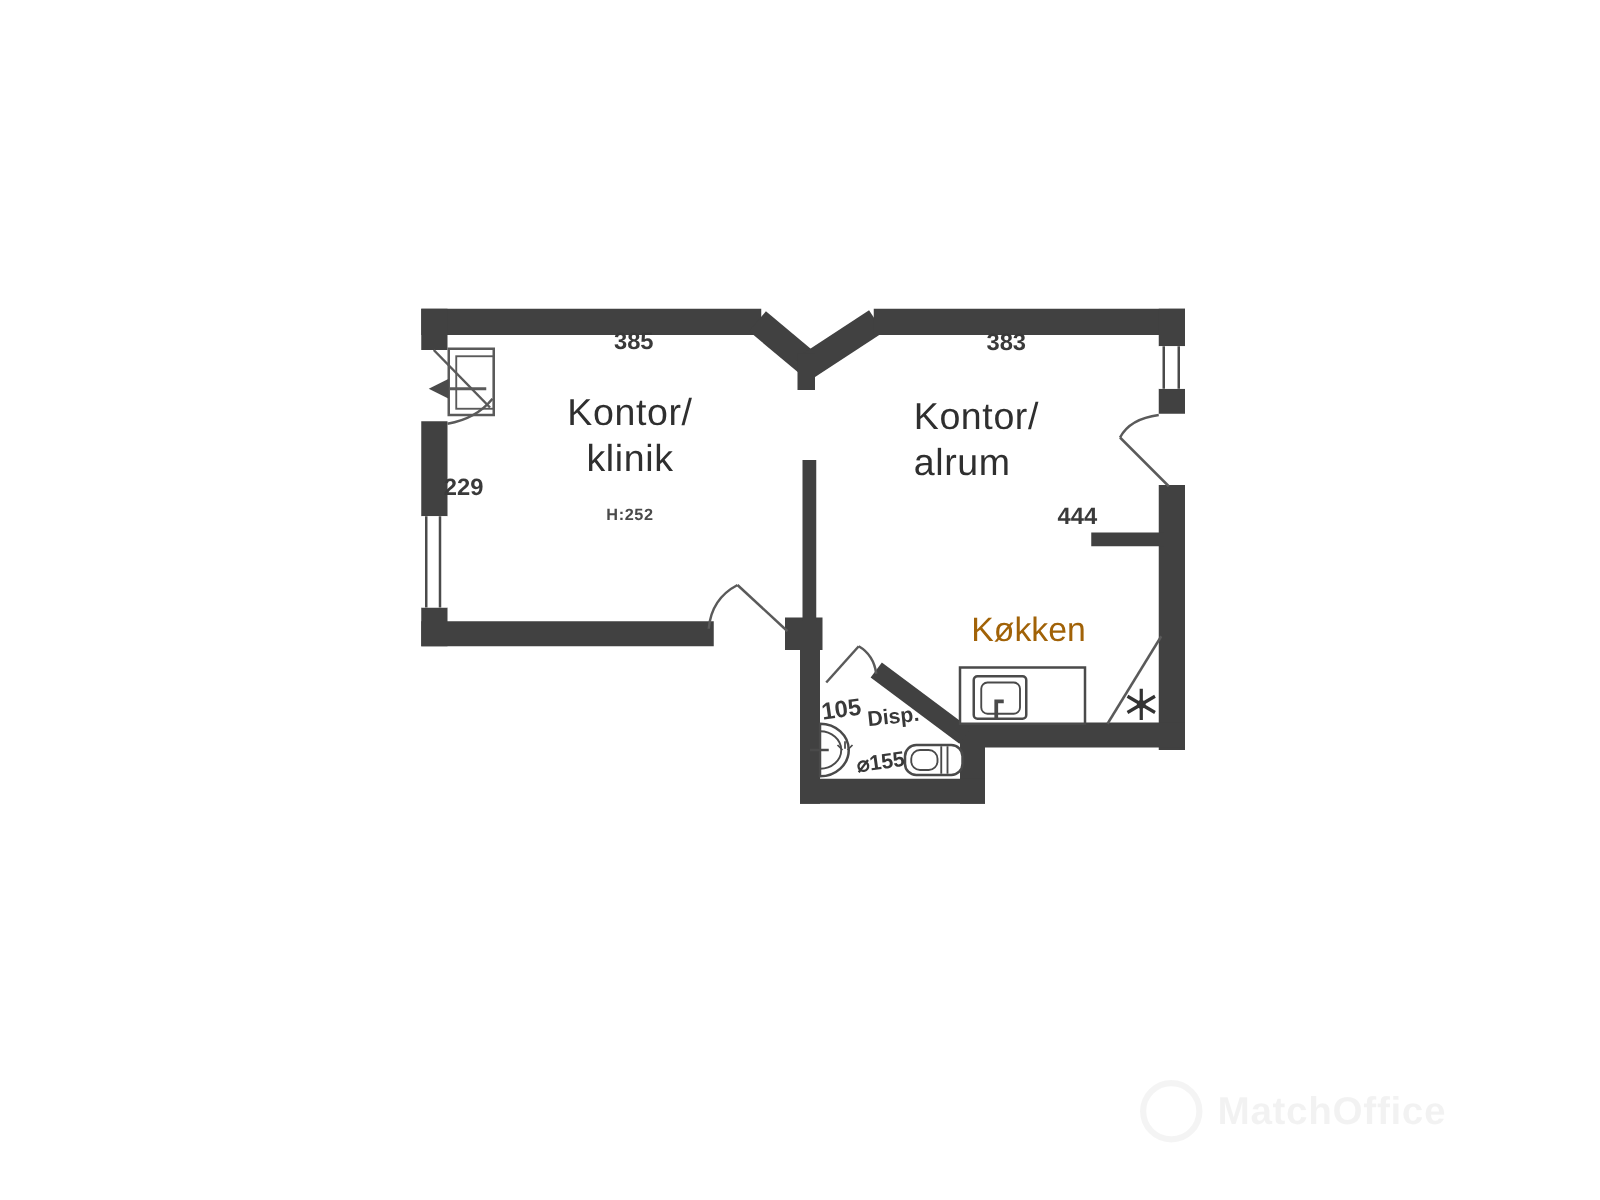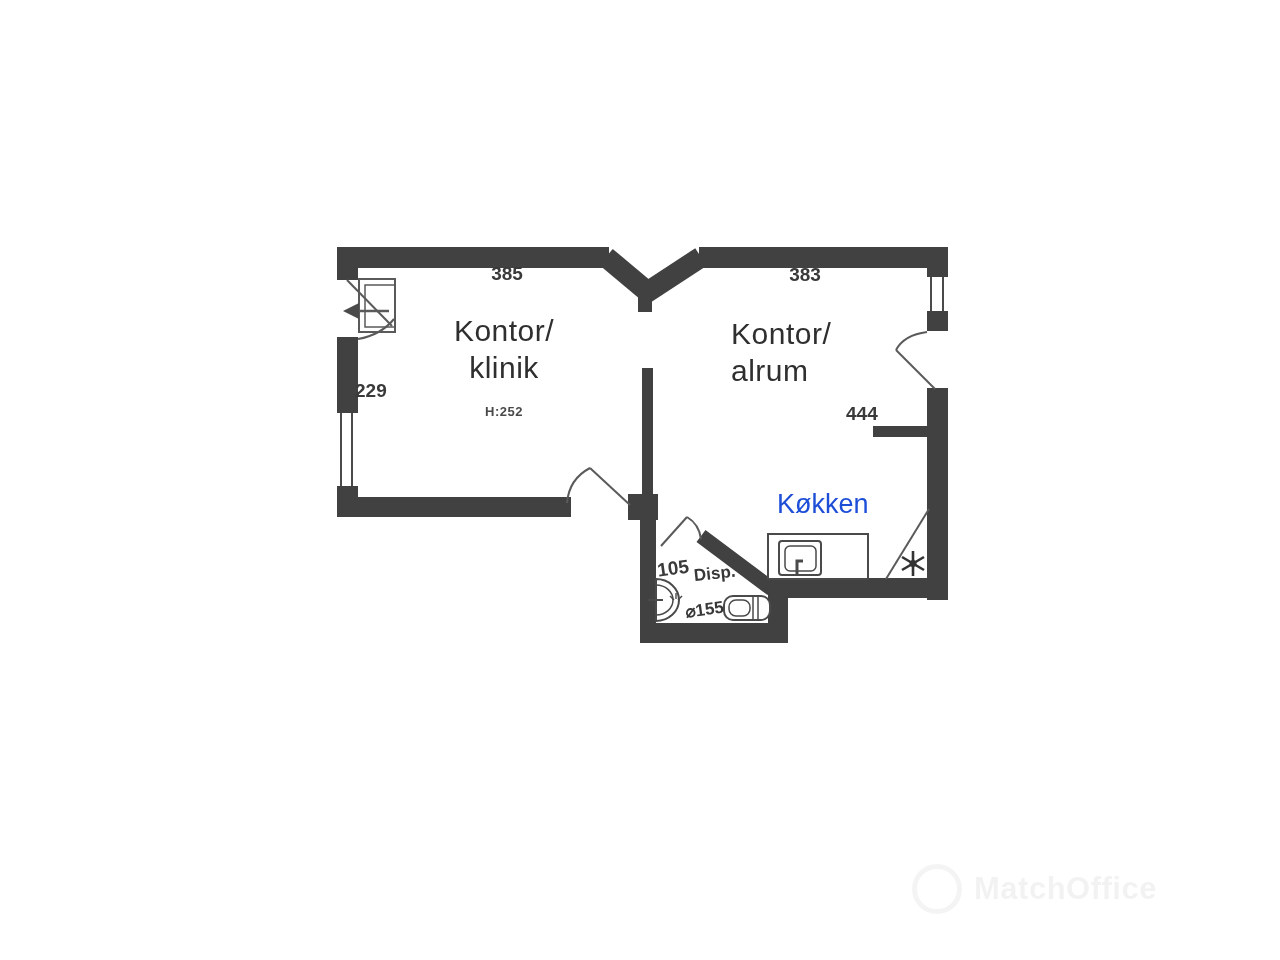--- a/index.html
+++ b/index.html
@@ -4,21 +4,21 @@
 <style>
   html,body{margin:0;padding:0;background:#fff;}
   .stage{position:relative;width:1280px;height:960px;background:#ffffff;overflow:hidden;
          font-family:"Liberation Sans", sans-serif;}
   .plan-svg{position:absolute;left:0;top:0;}
   .lbl{position:absolute;color:#343434;white-space:nowrap;}
   .room-title{font-size:30px;line-height:37px;letter-spacing:.5px;color:#2f2f2f;}
   .center{text-align:center;}
   .dim{font-size:19px;font-weight:700;color:#3a3a3a;}
   .hlabel{font-size:13px;font-weight:700;color:#4a4a4a;margin-top:7px;}
-  .kitchen{font-size:27px;color:#1d4ed8;}
+  .kitchen{font-size:27px;color:#a16207;}
   .small-bold{font-weight:700;color:#383838;}
   .rot{transform-origin:left top;}
   .watermark{position:absolute;left:912px;top:864px;display:flex;align-items:center;gap:12px;}
   .wm-ring{width:40px;height:40px;border:5px solid rgba(0,0,0,0.045);border-radius:50%;}
   .wm-text{font-size:31px;font-weight:700;color:rgba(0,0,0,0.05);letter-spacing:.5px;}
 </style>
 </head>
 <body>
 
 <div class="stage">

